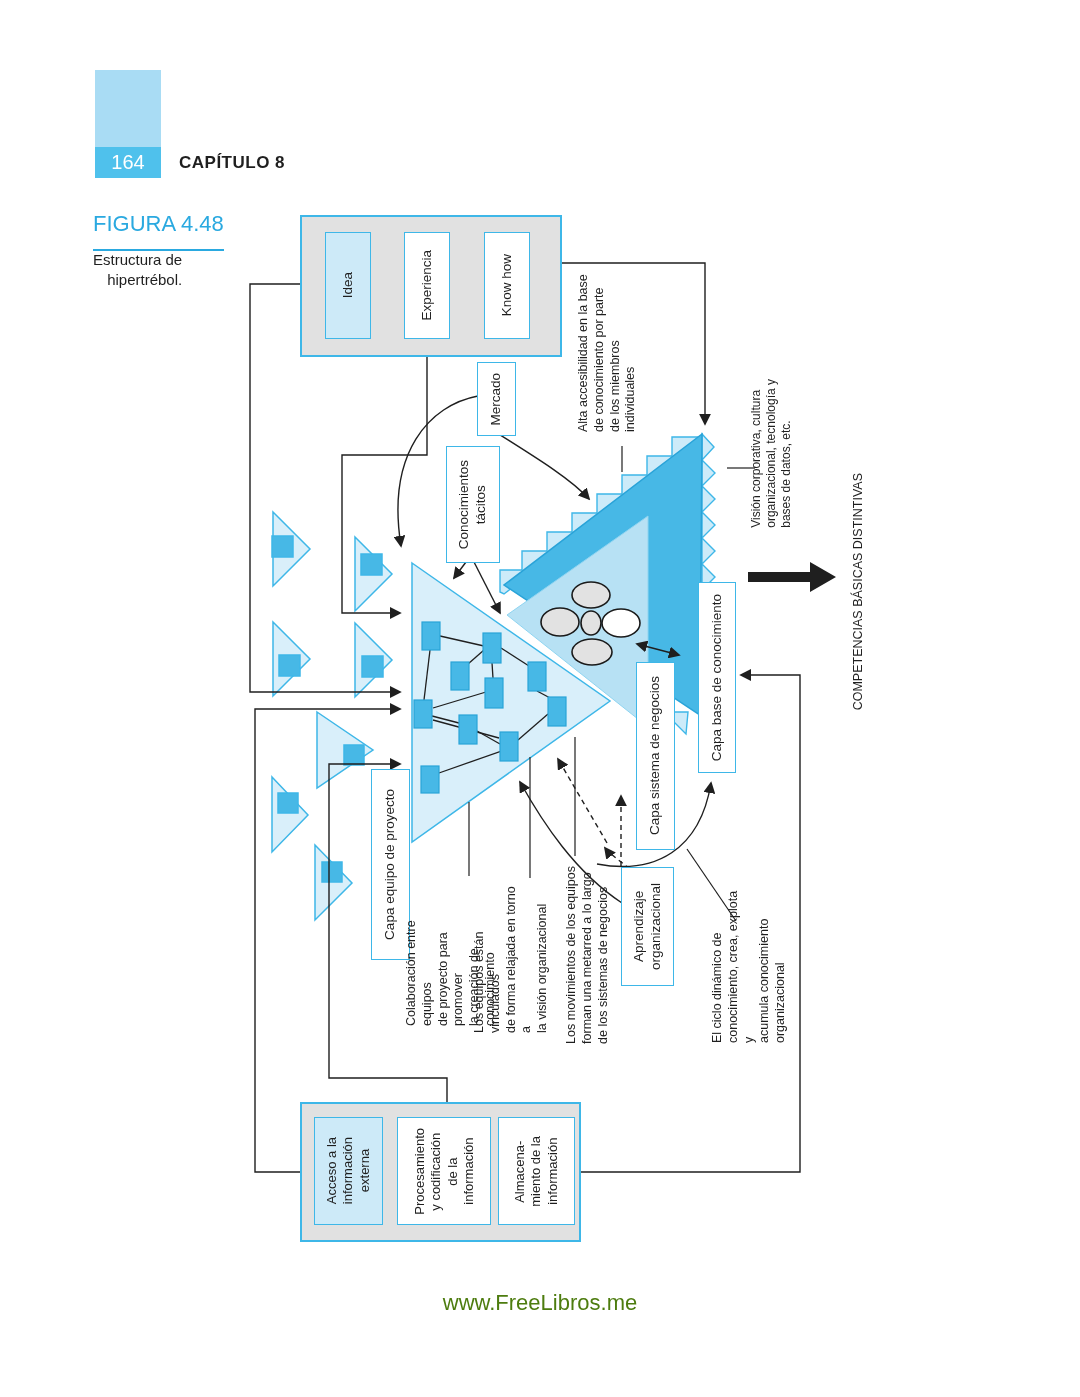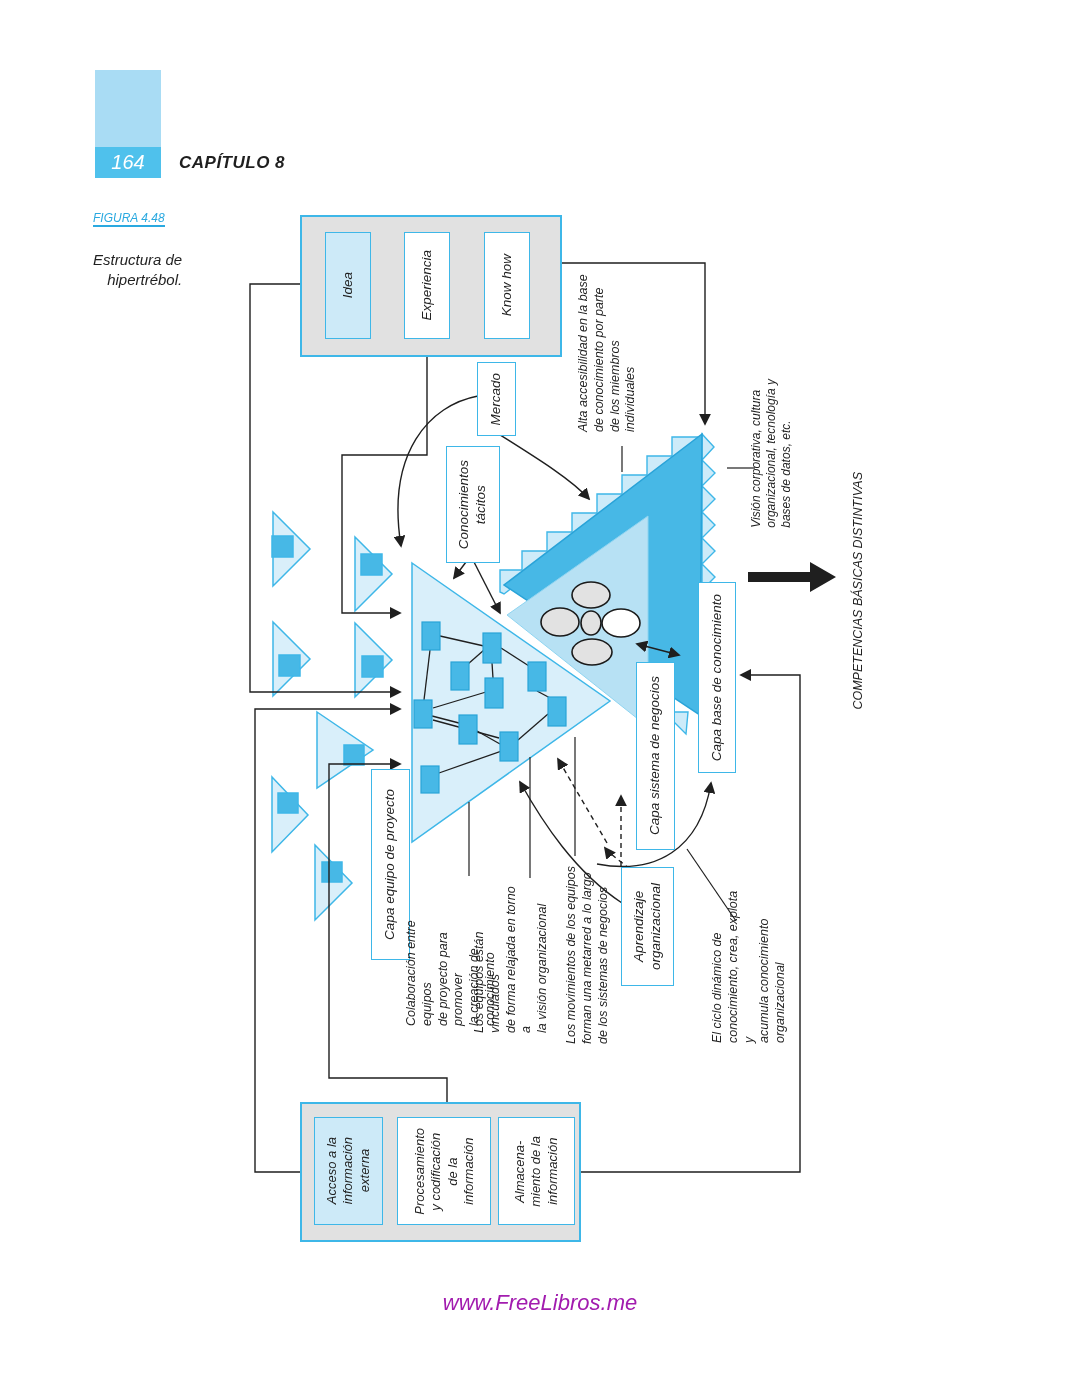--- a/index.html
+++ b/index.html
@@ -1,27 +1,27 @@
 <!DOCTYPE html>
 <html><head>
 <meta charset="utf-8">
 <style>
   html,body{margin:0;padding:0;background:#fff;}
   .page{position:relative;width:901px;height:1397px;background:#ffffff;
-        font-family:"Liberation Sans",sans-serif;color:#1f1f1f;overflow:hidden;font-style:italic;}
+        font-family:"Liberation Sans",sans-serif;color:#1f1f1f;overflow:hidden;}
   .abs{position:absolute;}
   
   .pagebox-top{left:95px;top:70px;width:66px;height:77px;background:#a9dcf4;}
   .pagebox-num{left:95px;top:147px;width:66px;height:31px;background:#4fc1ec;color:#fff;
                display:flex;align-items:center;justify-content:center;font-size:20px;}
   .chapter{left:179px;top:153px;font-size:17px;font-weight:bold;letter-spacing:.5px;}
-  .figura{left:93px;top:211px;font-size:12px;color:#2aa9e0;padding-bottom:0;
+  .figura{left:93px;top:211px;font-size:22px;color:#2aa9e0;padding-bottom:12px;
           border-bottom:2px solid #2aa9e0;}
   .caption{left:93px;top:250px;font-size:15px;line-height:1.3;white-space:pre-line;text-align:right;}
-  .watermark{left:0;top:1290px;width:1080px;text-align:center;font-size:22px;color:#a21caf;}
+  .watermark{left:0;top:1290px;width:1080px;text-align:center;font-size:22px;color:#4d7c0f;}
   
   .graybox{background:#e1e1e1;border:2px solid #3eb7e8;}
   
   .vbox{display:flex;align-items:center;justify-content:center;}
   .vbox>span{writing-mode:vertical-rl;transform:rotate(180deg);text-align:center;
              white-space:pre-line;font-size:13.5px;line-height:1.25;}
   .boxed{background:#fff;border:1.5px solid #3eb7e8;}
   .fill-blue{background:#cdeaf8;}
   .vnote{display:flex;align-items:flex-end;justify-content:center;}
   .vnote>span{writing-mode:vertical-rl;transform:rotate(180deg);text-align:left;

